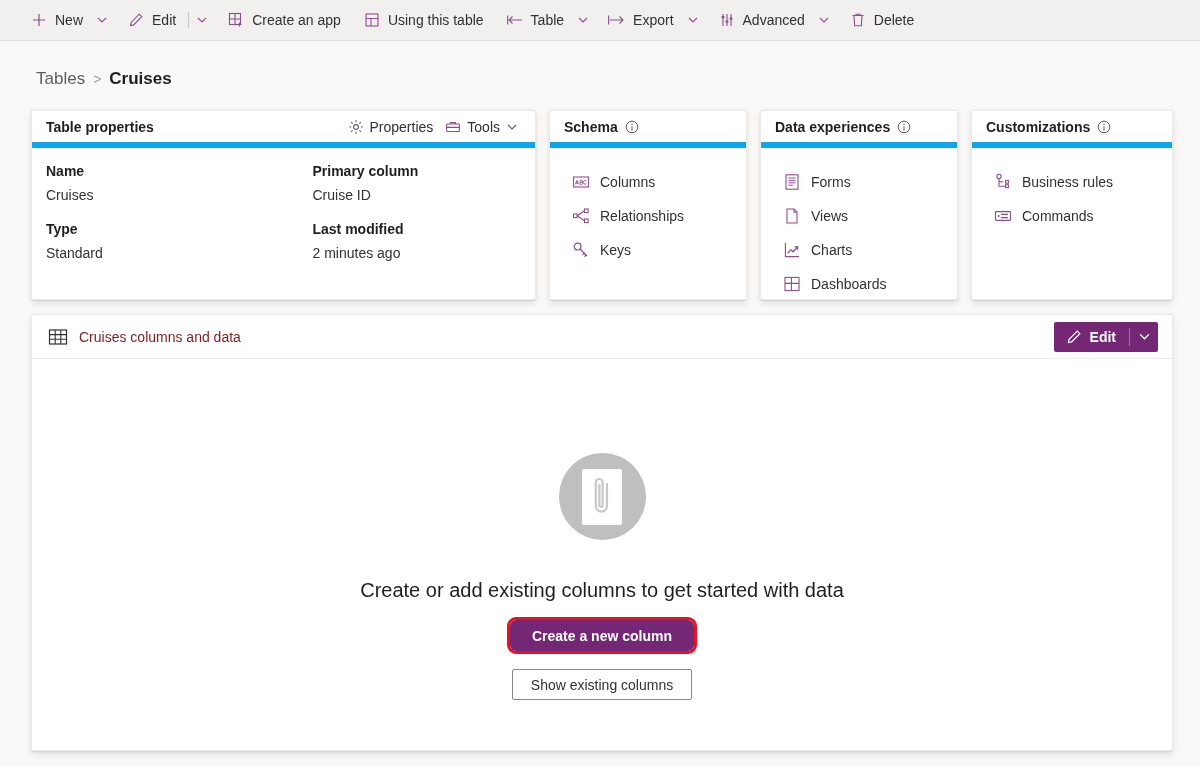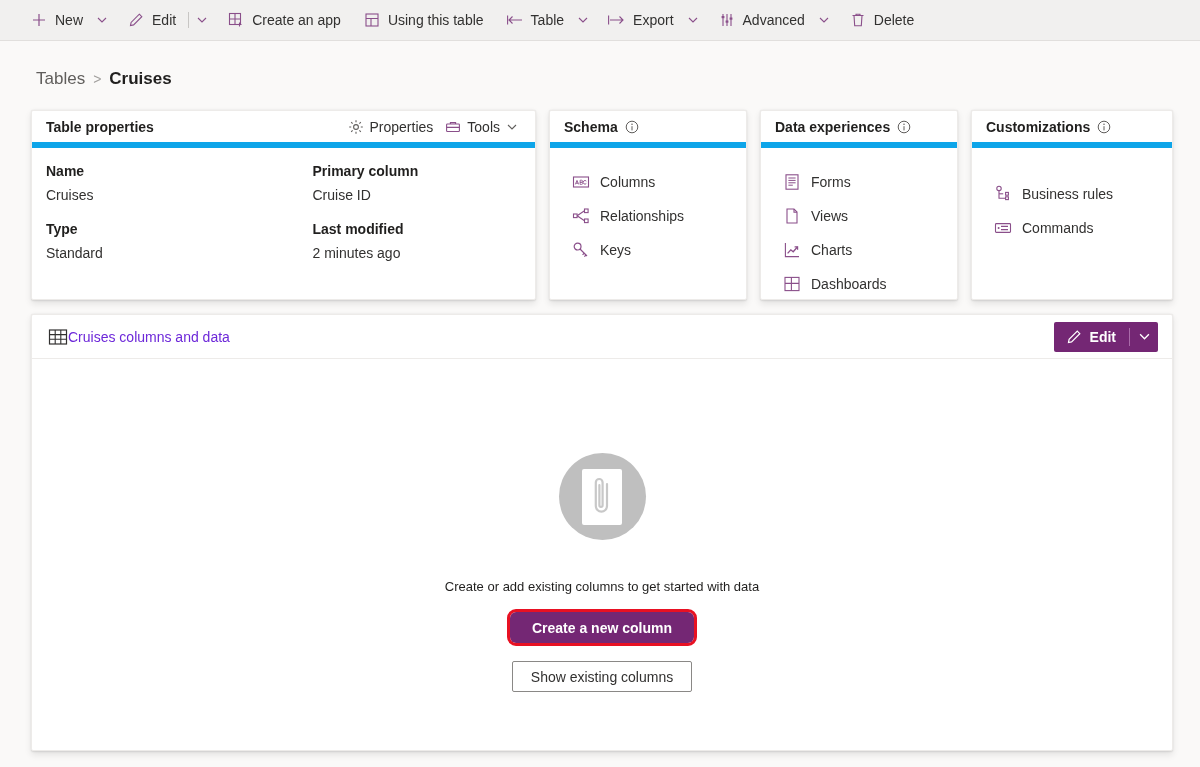--- a/index.html
+++ b/index.html
@@ -164,21 +164,21 @@
   .prop-value {
     font-size: 14px;
     color: #323130;
     line-height: 19px;
     margin-bottom: 15px;
   }
 
   
   #card-schema { width: 198px; }
   #card-data-experiences { width: 198px; }
-  #card-customizations { width: 202px; gap: 12px; }
+  #card-customizations { width: 202px; }
   .link-list { padding: 3px 0 0 8px; }
   .link-item {
     display: flex;
     align-items: center;
     height: 34px;
     padding: 0 12px 0 14px;
     cursor: pointer;
     font-size: 14px;
     color: #323130;
   }
@@ -210,21 +210,22 @@
     height: 44px;
     border-bottom: 1px solid #edebe9;
     display: flex;
     align-items: center;
     padding: 0 14px 0 16px;
     box-sizing: border-box;
     flex: 0 0 auto;
   }
   #data-panel-title {
     font-size: 14px;
-    color: #6d28d9;
+    color: #7f1d1d;
+    margin-left: 11px;
   }
   .edit-split {
     margin-left: auto;
     display: flex;
     align-items: stretch;
     background: #742774;
     border-radius: 2px;
     height: 30px;
     overflow: hidden;
   }
@@ -260,21 +261,21 @@
     width: 87px;
     height: 87px;
     border-radius: 50%;
     background: #bfbfbf;
     display: flex;
     align-items: center;
     justify-content: center;
   }
   #empty-title {
     margin-top: 39px;
-    font-size: 13px;
+    font-size: 20px;
     color: #201f1e;
   }
   #btn-create-column {
     margin-top: 18px;
     background: #742774;
     color: #ffffff;
     font-size: 14px;
     font-weight: 600;
     border: none;
     outline: 3px solid #e81123;

